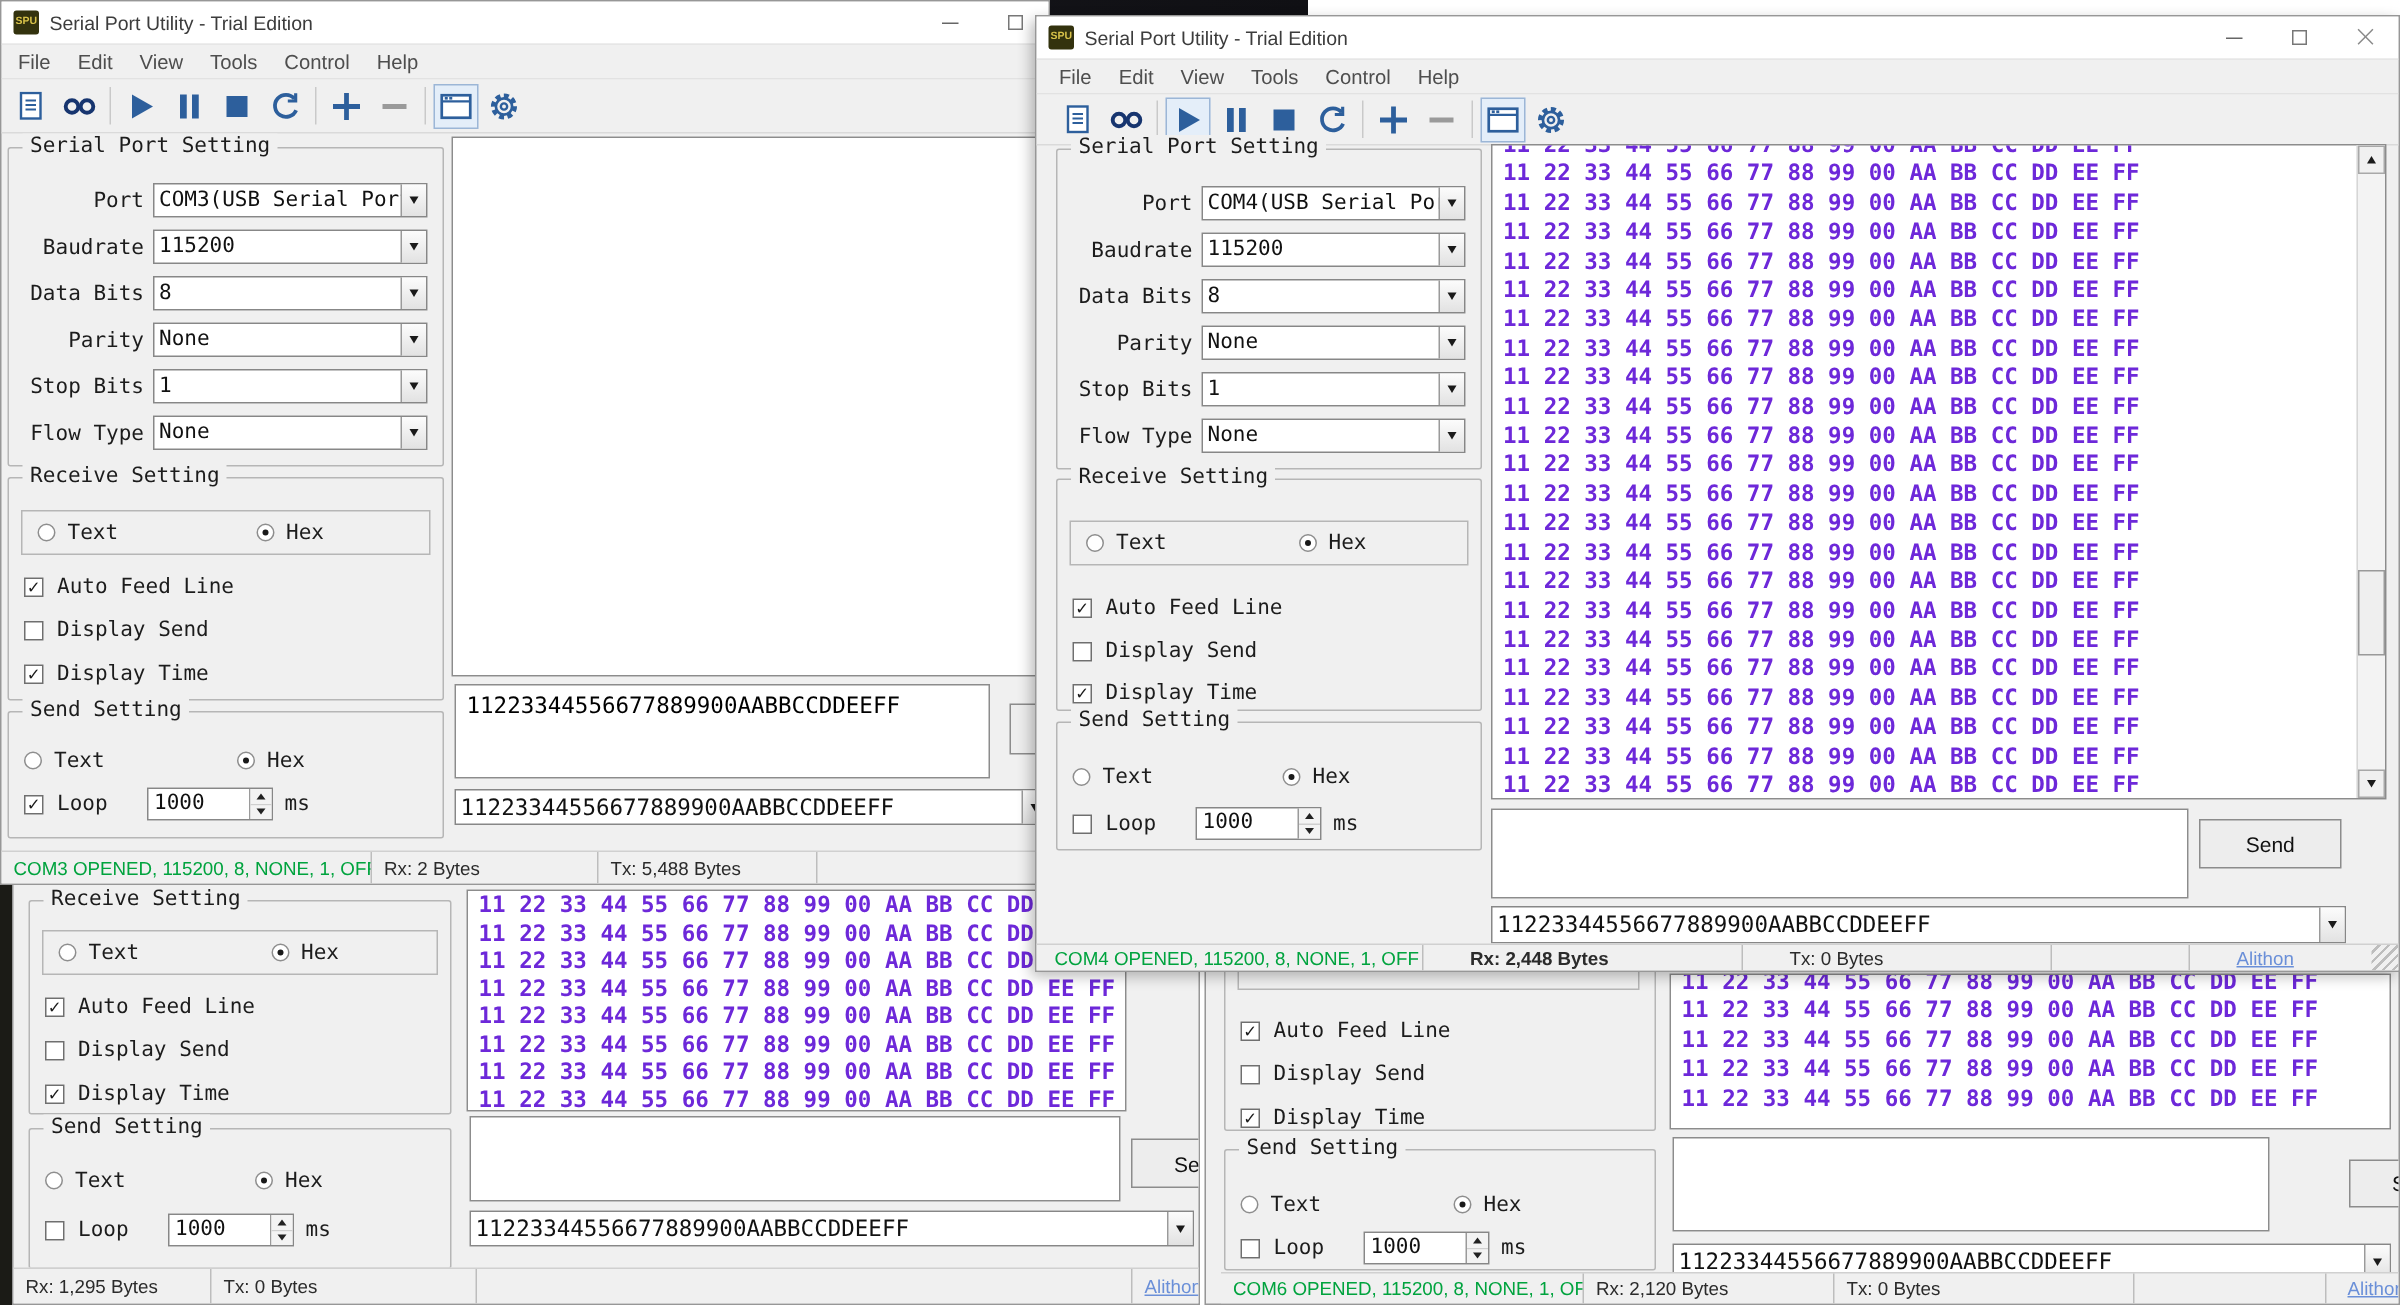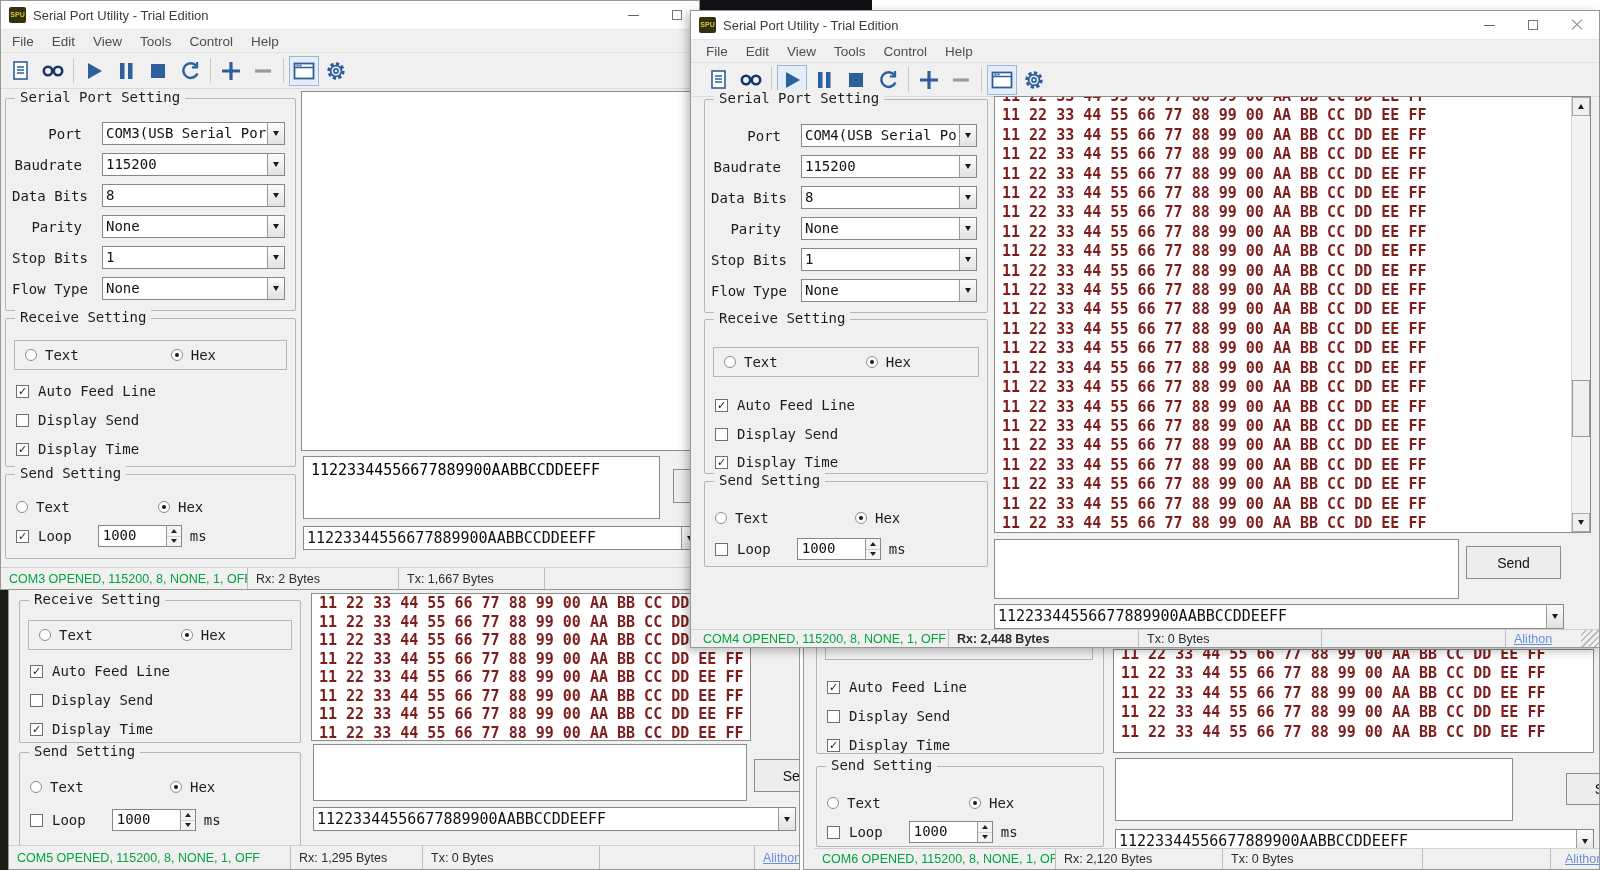--- a/index.html
+++ b/index.html
@@ -27,21 +27,21 @@
   .toolbar{position:absolute;left:0;right:0;top:52px;height:36px;background:#f0f0f0;border-bottom:1px solid #dadada;display:flex;align-items:center;}
   .tool{width:30px;height:30px;display:flex;align-items:center;justify-content:center;margin:0 1px;border:1px solid transparent;color:var(--accent);}
   .tool.pressed{border:1px solid #9cb6d6;background:#e4eef9;}
   .tool.dis{color:#9a9a9a;}
   .tsep{width:1px;height:25px;background:#c9c9c9;margin:0 4px;flex:0 0 auto;}
 
   
   .group{position:absolute;border:1px solid #b6b6b6;border-radius:2px;}
   .gtitle{position:absolute;top:-10px;left:9px;background:#f0f0f0;padding:0 5px;font-size:14px;color:#1c1c1c;white-space:nowrap;}
   .frow{position:absolute;left:6px;right:10px;height:23px;display:flex;align-items:center;}
-  .flabel{font-size:14px;color:#1c1c1c;text-align:right;width:90px;padding-right:20px;white-space:nowrap;flex:0 0 auto;}
+  .flabel{font-size:14px;color:#1c1c1c;text-align:right;width:90px;padding-right:6px;white-space:nowrap;flex:0 0 auto;}
   .dd{flex:1;height:23px;background:#fff;border:1px solid #878787;display:flex;align-items:stretch;min-width:0;}
   .dd-val{flex:1;font-size:14px;color:#111;padding:2px 3px;white-space:nowrap;overflow:hidden;min-width:0;}
   .dd-btn{width:17px;border-left:1px solid #9a9a9a;background:linear-gradient(#fcfcfc,#e2e2e2);display:flex;align-items:center;justify-content:center;flex:0 0 auto;}
   .dd-btn::after{content:"";border-left:3.5px solid transparent;border-right:3.5px solid transparent;border-top:5px solid #1a1a1a;}
 
   .radiobox{position:absolute;border:1px solid #b6b6b6;display:flex;align-items:center;}
   .radio{display:flex;align-items:center;gap:8px;font-size:14px;color:#1c1c1c;}
   .rdot{width:12px;height:12px;border:1px solid #8e8e8e;border-radius:50%;background:#fff;position:relative;flex:0 0 auto;}
   .rdot.checked::after{content:"";position:absolute;left:3px;top:3px;width:4px;height:4px;background:#1a1a1a;border-radius:50%;}
 
@@ -53,21 +53,21 @@
   .spin-val{flex:1;font-size:14px;padding:1px 4px;color:#111;}
   .spin-btns{width:15px;border-left:1px solid #9a9a9a;display:flex;flex-direction:column;}
   .spin-b{flex:1;display:flex;align-items:center;justify-content:center;background:#f3f3f3;}
   .spin-b.up{border-bottom:1px solid #cfcfcf;}
   .spin-b.up::after{content:"";border-left:3px solid transparent;border-right:3px solid transparent;border-bottom:4px solid #222;}
   .spin-b.down::after{content:"";border-left:3px solid transparent;border-right:3px solid transparent;border-top:4px solid #222;}
   .mslabel{font-size:14px;color:#1c1c1c;margin-left:8px;}
 
   
   .hexarea{position:absolute;background:#fff;border:1px solid #8c8c8c;overflow:hidden;padding-left:7px;}
-  .hex-row{font:600 15px/19.4px "DejaVu Sans Mono",monospace;color:#7f1d1d;white-space:nowrap;}
+  .hex-row{font:600 15px/19.4px "DejaVu Sans Mono",monospace;color:#6d28d9;white-space:nowrap;}
   .lh185 .hex-row{line-height:18.5px;}
   .clip10 .hex-row:first-child{margin-top:-10px;}
   .clip5 .hex-row:first-child{margin-top:-5px;}
   .sendbox{position:absolute;background:#fff;border:1px solid #8c8c8c;font:15px/19px "DejaVu Sans Mono",monospace;padding:4px 7px;color:#000;overflow:hidden;white-space:nowrap;}
   .histcombo{position:absolute;background:#fff;border:1px solid #878787;display:flex;align-items:stretch;}
   .btn{position:absolute;background:#ededed;border:1px solid #8c8c8c;font-size:14px;color:#111;display:flex;align-items:center;justify-content:center;white-space:nowrap;}
 
   .statusbar{position:absolute;left:0;right:0;bottom:0;background:#f0f0f0;border-top:1px solid #d0d0d0;display:flex;font-size:12.5px;color:#2b2b2b;align-items:stretch;}
   .seg{border-right:1px solid #bdbdbd;padding:0 8px;display:flex;align-items:center;white-space:nowrap;overflow:hidden;}
   .seg.green{color:var(--green);}
@@ -149,21 +149,20 @@
         <div class="hex-row">11 22 33 44 55 66 77 88 99 00 AA BB CC DD EE FF</div>
         <div class="hex-row">11 22 33 44 55 66 77 88 99 00 AA BB CC DD EE FF</div>
       </div>
     <div class="sendbox" style="left:304px;top:168px;width:434px;height:57px;"></div>
     <div class="btn" style="left:745px;top:183px;width:90px;height:33px;">Send</div>
     <div class="histcombo" style="left:304px;top:231px;width:483px;height:24px;">
       <span class="dd-val mono" style="font-size:15px;">11223344556677889900AABBCCDDEEFF</span>
         <span class="dd-btn"></span>
     </div>
     <div class="statusbar" style="height:24px;">
-      <div class="seg green" style="width:282px;">COM5 OPENED, 115200, 8, NONE, 1, OFF</div>
       <div class="seg" style="width:132px;">Rx: 1,295 Bytes</div>
       <div class="seg" style="width:177px;">Tx: 0 Bytes</div>
       <div class="seg fill"></div>
       <div class="seg link" style="width:44px;">Alithon</div>
     </div>
   </div>
 
   <div class="win" style="left:803px;top:640px;width:797px;height:230px;z-index:2;">
     <div class="group" style="left:12px;top:-50px;width:288px;height:163px;">
       <div class="radiobox" style="left:8px;top:38px;width:268px;height:30px;"></div>
@@ -414,21 +413,21 @@
     <div class="hexarea" style="left:300px;top:90px;width:398px;height:360px;"></div>
     <div class="sendbox" style="left:302px;top:455px;width:357px;height:63px;">11223344556677889900AABBCCDDEEFF</div>
     <div class="btn" style="left:672px;top:468px;width:92px;height:34px;">Send</div>
     <div class="histcombo" style="left:302px;top:525px;width:396px;height:24px;">
       <span class="dd-val mono" style="font-size:15px;">11223344556677889900AABBCCDDEEFF</span>
         <span class="dd-btn"></span>
     </div>
     <div class="statusbar" style="height:22px;">
       <div class="seg green" style="width:247px;">COM3 OPENED, 115200, 8, NONE, 1, OFF</div>
       <div class="seg" style="width:151px;">Rx: 2 Bytes</div>
-      <div class="seg" style="width:146px;">Tx: 1,667 Bytes</div>
+      <div class="seg" style="width:146px;">Tx: 5,488 Bytes</div>
       <div class="seg fill" style="border-right:none;"></div>
     </div>
   </div>
 
   <div class="win" style="left:690px;top:10px;width:910px;height:638px;z-index:4;box-shadow:-3px 3px 9px rgba(0,0,0,.28);">
     <div class="titlebar">
       <span class="app-icon">SPU</span>
       <span class="title-text">Serial Port Utility - Trial Edition</span>
     </div>
     <div class="cap-btns">
@@ -648,21 +647,21 @@
           <span style="border-left:3.5px solid transparent;border-right:3.5px solid transparent;border-top:5px solid #1a1a1a;"></span>
         </div>
     </div>
 
     <div class="sendbox" style="left:303px;top:528px;width:465px;height:60px;"></div>
     <div class="btn" style="left:775px;top:535px;width:95px;height:33px;">Send</div>
     <div class="histcombo" style="left:303px;top:593px;width:570px;height:25px;">
       <span class="dd-val mono" style="font-size:15px;">11223344556677889900AABBCCDDEEFF</span>
         <span class="dd-btn"></span>
     </div>
-    <div class="statusbar" style="height:18px;">
+    <div class="statusbar" style="height:18px;gap:23px;">
       <div class="seg green" style="width:258px;padding-left:12px;">COM4 OPENED, 115200, 8, NONE, 1, OFF</div>
       <div class="seg" style="width:190px;font-weight:bold;">Rx: 2,448 Bytes</div>
       <div class="seg" style="width:183px;">Tx: 0 Bytes</div>
       <div class="seg fill"></div>
       <div class="seg link" style="width:75px;">Alithon</div>
       <div class="seg grip"></div>
     </div>
   </div>
 </div>
 

